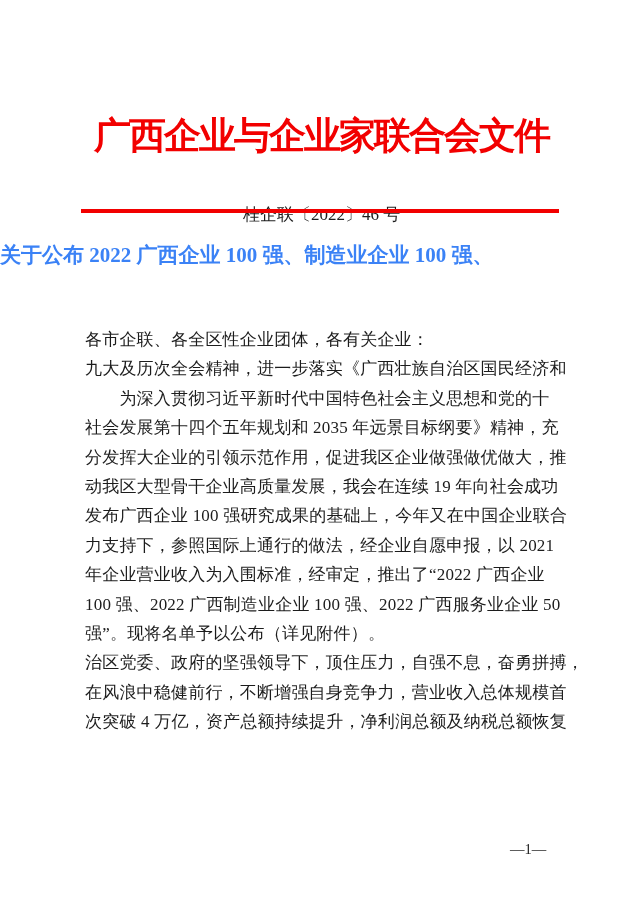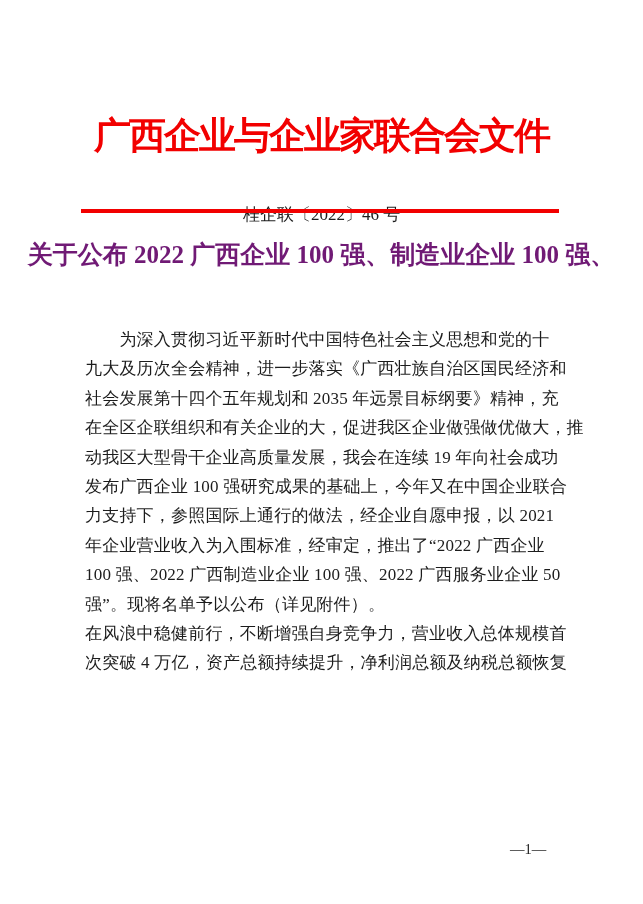--- a/index.html
+++ b/index.html
@@ -53,25 +53,25 @@
     left: 81px;
     width: 478px;
     height: 4px;
     background: var(--accent-red);
   }
   .notice-title {
     position: absolute;
     top: 236px;
     left: 0;
     right: 0;
-    text-align: center;
-    font-size: 25px;
+    text-align: left;
+    font-size: 21px;
     font-weight: bold;
     line-height: 38.5px;
-    color: #701a75;
+    color: #3b82f6;
     white-space: nowrap;
   }
   .doc-body {
     position: absolute;
     top: 325px;
     left: 85px;
     width: 478px;
     font-size: 17px;
     color: var(--text-color);
   }
@@ -103,29 +103,31 @@
 
   <div class="doc-number">桂企联〔2022〕46 号</div>
 
   <div class="red-line"></div>
 
   <div class="notice-title">
     <div>关于公布 2022 广西企业 100 强、制造业企业 100 强、</div>
   </div>
 
   <div class="doc-body">
+      <div class="body-line">各市企联、各全区性企业团体，各有关企业：</div>
+      <div class="body-line">九大及历次全会精神，进一步落实《广西壮族自治区国民经济和</div>
       <div class="body-line">　　为深入贯彻习近平新时代中国特色社会主义思想和党的十</div>
-      <div class="body-line">九大及历次全会精神，进一步落实《广西壮族自治区国民经济和</div>
       <div class="body-line">社会发展第十四个五年规划和 2035 年远景目标纲要》精神，充</div>
-      <div class="body-line">在全区企联组织和有关企业的大，促进我区企业做强做优做大，推</div>
+      <div class="body-line">分发挥大企业的引领示范作用，促进我区企业做强做优做大，推</div>
       <div class="body-line">动我区大型骨干企业高质量发展，我会在连续 19 年向社会成功</div>
       <div class="body-line">发布广西企业 100 强研究成果的基础上，今年又在中国企业联合</div>
       <div class="body-line">力支持下，参照国际上通行的做法，经企业自愿申报，以 2021</div>
       <div class="body-line">年企业营业收入为入围标准，经审定，推出了“2022 广西企业</div>
       <div class="body-line">100 强、2022 广西制造业企业 100 强、2022 广西服务业企业 50</div>
       <div class="body-line">强”。现将名单予以公布（详见附件）。</div>
+      <div class="body-line">治区党委、政府的坚强领导下，顶住压力，自强不息，奋勇拼搏，</div>
       <div class="body-line">在风浪中稳健前行，不断增强自身竞争力，营业收入总体规模首</div>
       <div class="body-line">次突破 4 万亿，资产总额持续提升，净利润总额及纳税总额恢复</div>
     </div>
 
   <div class="page-number">—1—</div>
 
 </div>
 
 </body></html>

